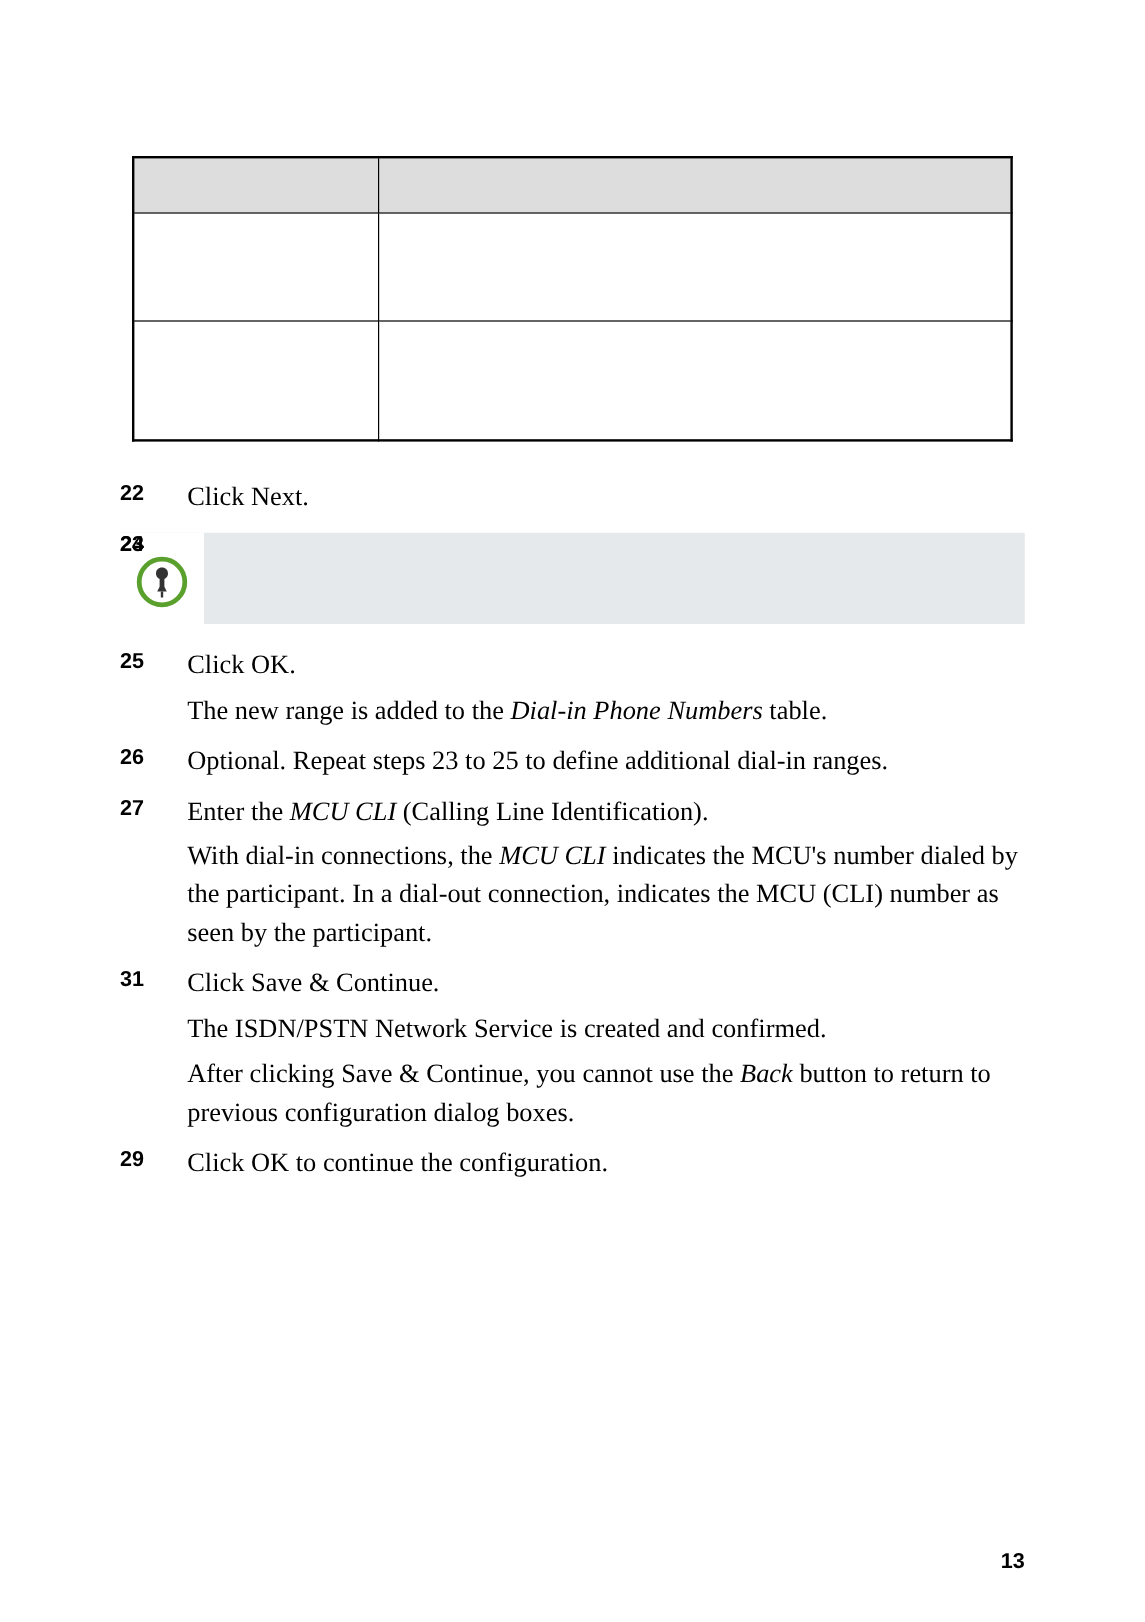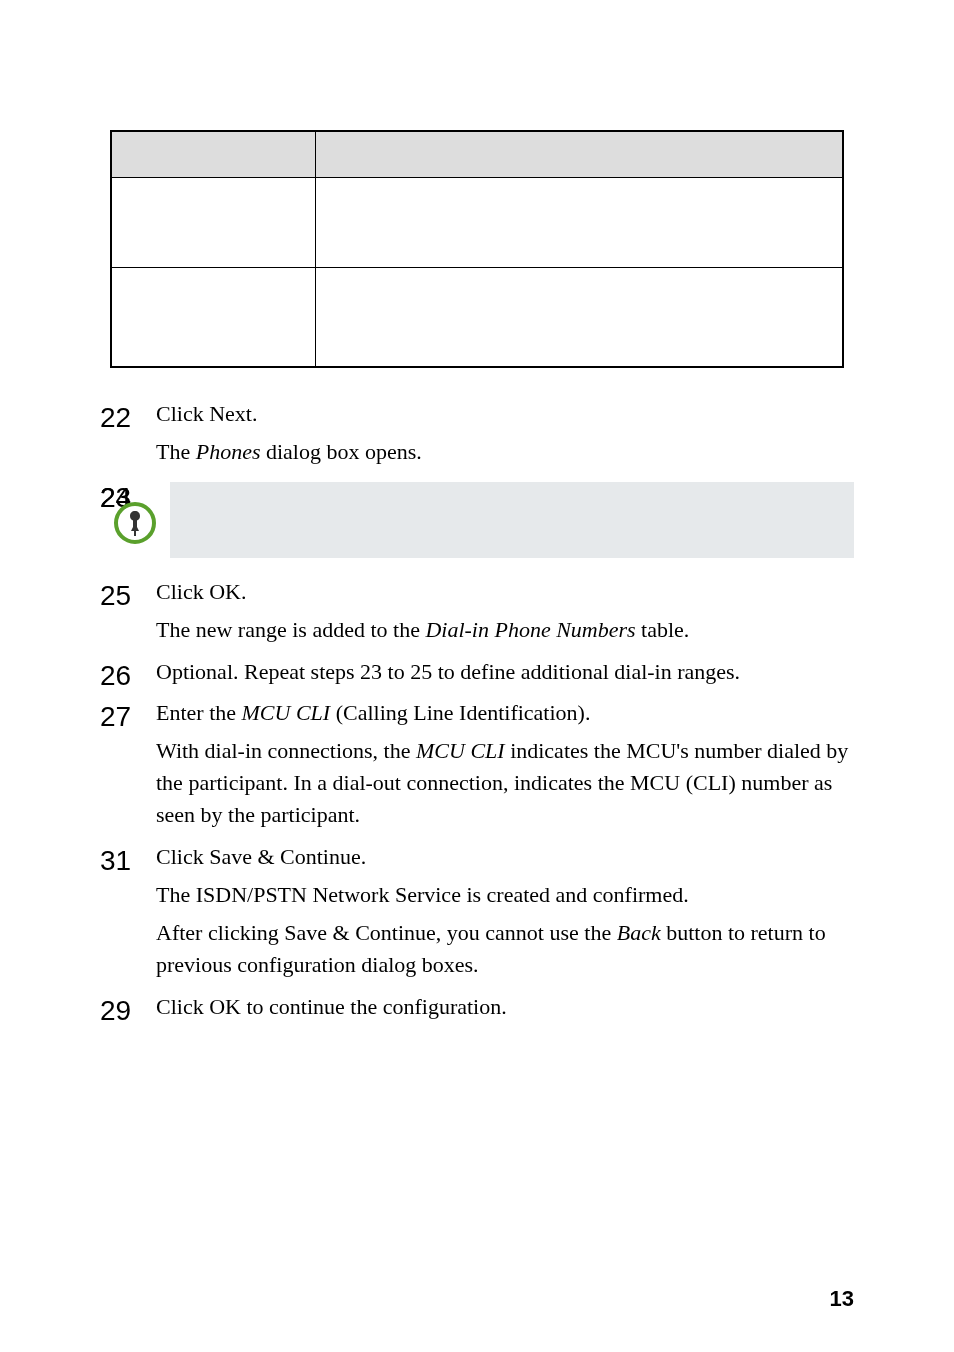--- a/index.html
+++ b/index.html
@@ -45,22 +45,22 @@
     padding-left: 56px;
     margin-bottom: 10px;
     font-size: 22px;
     line-height: 1.45;
   }
   ol.steps > li .num {
     position: absolute;
     left: 0;
     top: 0;
     font-family: Arial, Helvetica, sans-serif;
-    font-weight: 400;
-    font-size: 28px;
+    font-weight: 700;
+    font-size: 18px;
   }
   .sub {
     display: block;
     margin-top: 6px;
   }
   strong { font-weight: normal; }
   em { font-style: italic; }
 
   .note-box {
     margin: 14px 0 18px 0;
@@ -93,21 +93,21 @@
     position: relative;
   }
   .note-icon svg { width: 20px; height: 28px; }
 
   .page-num {
     position: absolute;
     bottom: 40px;
     right: 100px;
     font-family: Arial, Helvetica, sans-serif;
     font-weight: 900;
-    font-size: 22px;
+    font-size: 18px;
     margin-left: 32px;
   }
 </style>
 </head>
 <body>
 
 <div class="table-wrap">
   <table>
     <thead>
       <tr>
@@ -127,23 +127,20 @@
     </tbody>
   </table>
 </div>
 
 <ol class="steps">
 
   <li>
     <span class="num">22</span>
     <span>
       <span>Click </span><strong>Next</strong><span>.</span>
-    </span>
-    <span class="sub">
-      <span>The </span><em>Phones</em><span> dialog box opens.</span>
     </span>
   </li>
 
   <li>
     <span class="num">23</span>
   </li>
 
   <li>
     <span class="num">24</span>
   </li>

